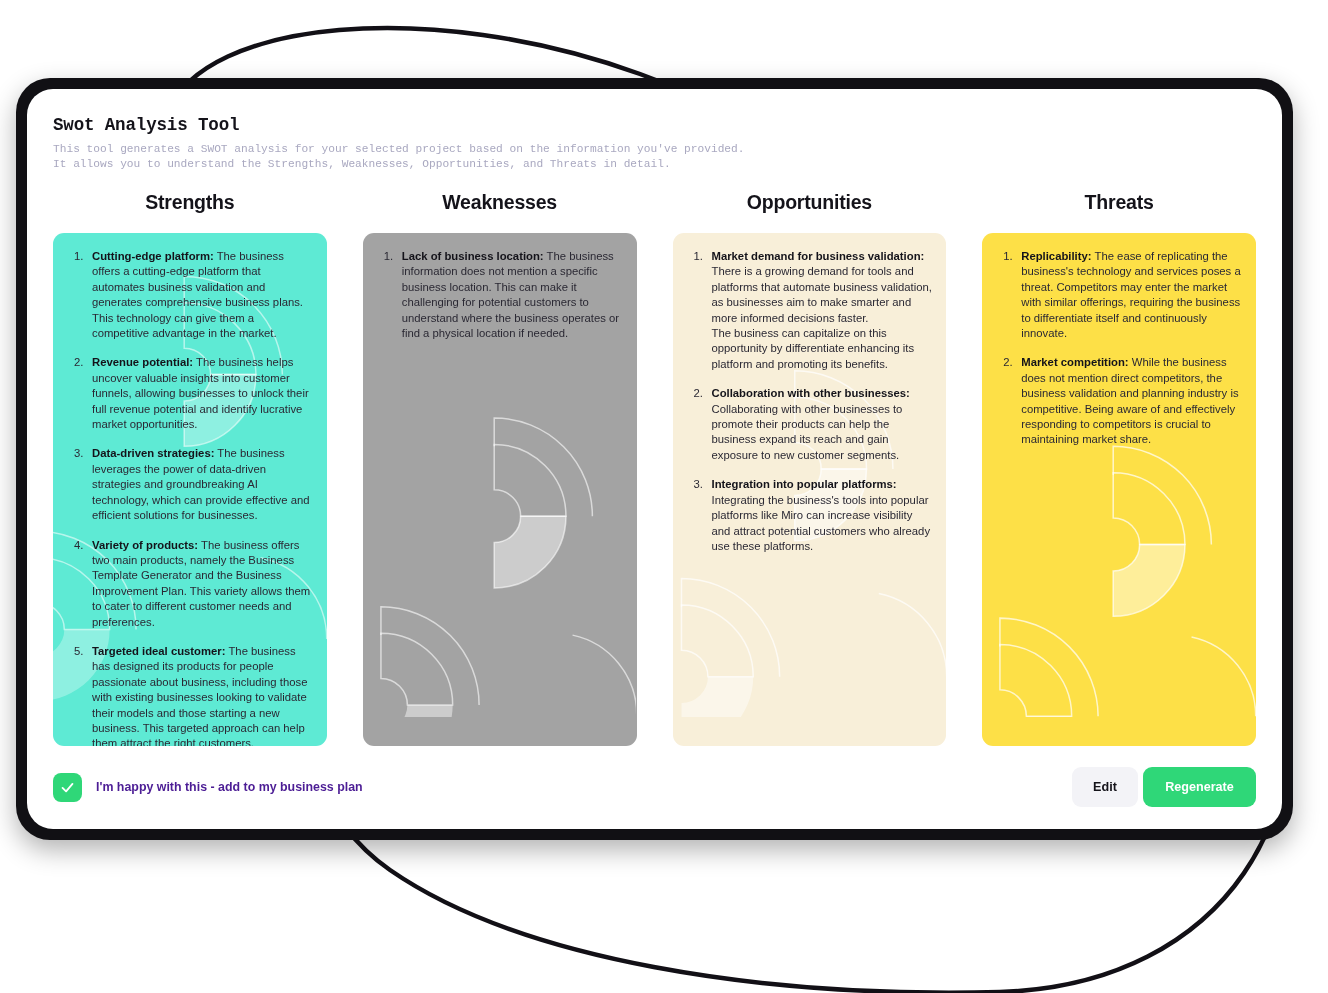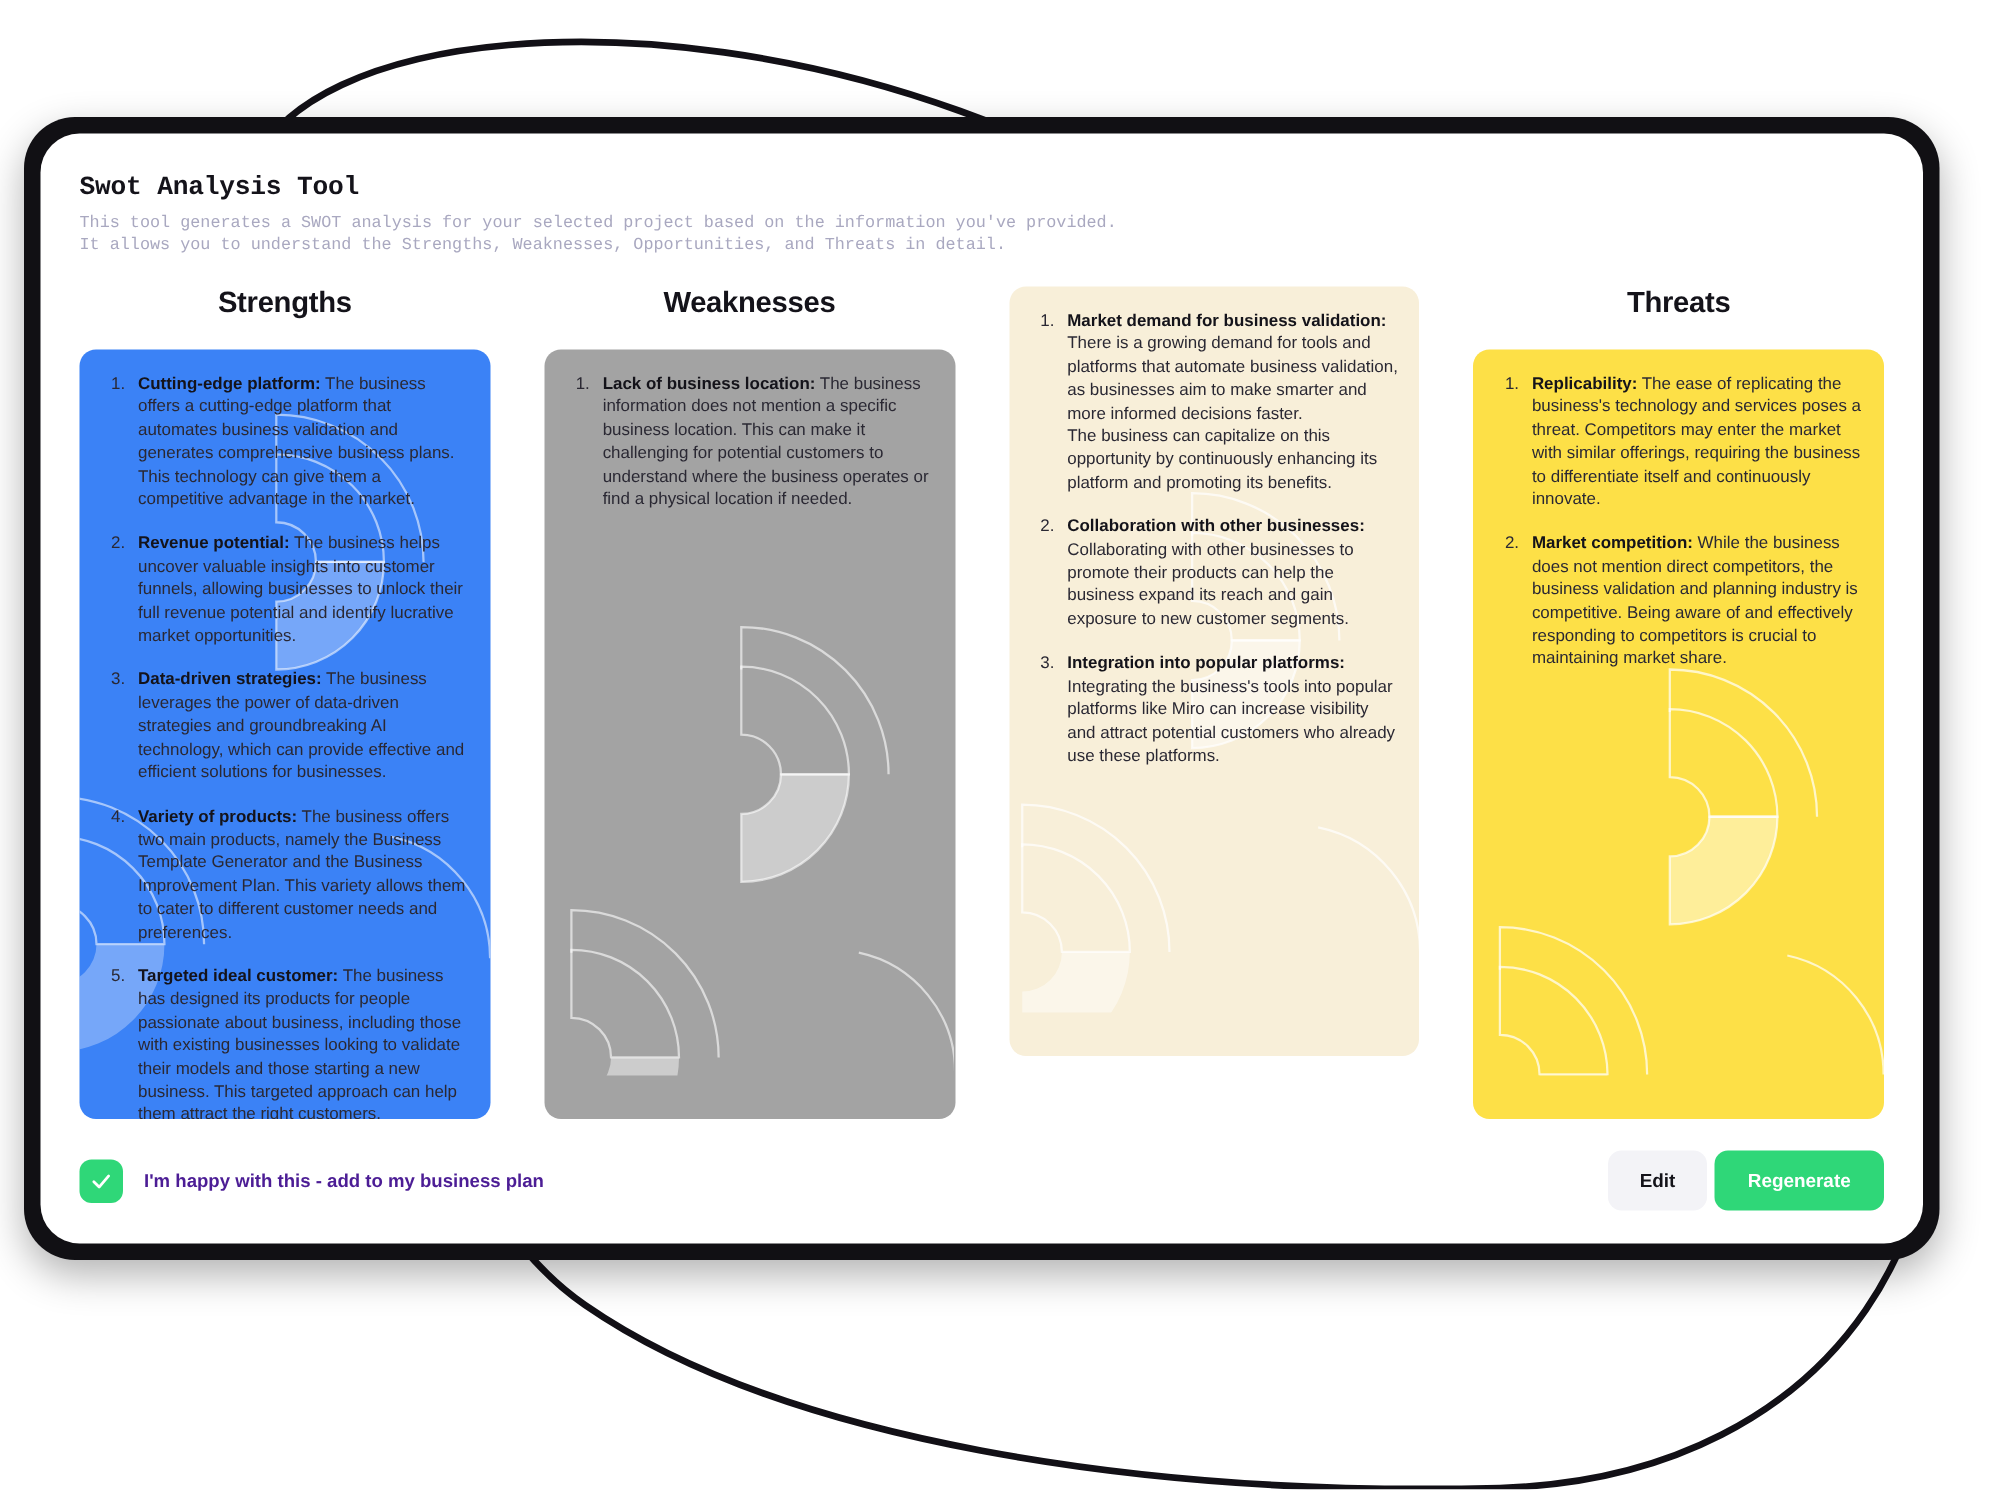--- a/index.html
+++ b/index.html
@@ -85,21 +85,21 @@
     margin-bottom: 19px;
   }
 
   .card {
     position: relative;
     height: 513px;
     border-radius: 11px;
     overflow: hidden;
     padding: 16px 14px 12px 10px;
   }
-  .card-strengths     { background: #3b82f6; margin-top: 12px; }
+  .card-strengths     { background: #5eead4; margin-top: 12px; }
   .card-weaknesses    { background: #a3a3a3; }
   .card-opportunities { background: #f8efd9; }
   .card-threats       { background: #fde047; }
 
   .watermark {
     position: absolute;
     inset: 0;
     z-index: 0;
     pointer-events: none;
   }
@@ -257,40 +257,41 @@
               <path d="M95 500 a76 76 0 0 1 -76 76 l0 -48 a28 28 0 0 0 28 -28 z"></path>
             </g>
           </svg>
           <ol class="card-list">
             <li class="card-item"><span class="item-term">Lack of business location:</span><span> The business information does not mention a specific business location. This can make it challenging for potential customers to understand where the business operates or find a physical location if needed.</span></li>
           </ol>
         </div>
       </div>
 
       <div class="column">
+        <div class="col-heading">Opportunities</div>
         <div class="card card-opportunities">
           <svg class="watermark" viewBox="0 0 290 513" fill="none">
             <g stroke="#ffffff" stroke-opacity="0.7" fill="none" stroke-width="1.6">
               <path d="M205 250 a76 76 0 0 0 -76 -76 l0 48 a28 28 0 0 1 28 28 z"></path>
               <path d="M129 326 a76 76 0 0 0 76 -76 l-48 0 a28 28 0 0 1 -28 28 z"></path>
               <path d="M233 250 a104 104 0 0 0 -104 -104 l0 30"></path>
               <path d="M85 470 a76 76 0 0 0 -76 -76 l0 48 a28 28 0 0 1 28 28 z"></path>
               <path d="M113 470 a104 104 0 0 0 -104 -104 l0 30"></path>
               <path d="M290 470 a90 90 0 0 0 -72 -88"></path>
             </g>
             <g fill="#ffffff" fill-opacity="0.45">
               <path d="M205 250 a76 76 0 0 1 -76 76 l0 -48 a28 28 0 0 0 28 -28 z"></path>
               <path d="M85 470 a76 76 0 0 1 -76 76 l0 -48 a28 28 0 0 0 28 -28 z"></path>
             </g>
           </svg>
           <ol class="card-list">
             <li class="card-item">
               <span class="item-term">Market demand for business validation:</span>
               <span class="item-break">There is a growing demand for tools and platforms that automate business validation, as businesses aim to make smarter and more informed decisions faster.</span>
-              <span class="item-break">The business can capitalize on this opportunity by continuously enhancing its platform and promoting its benefits.</span>
+              <span class="item-break">The business can capitalize on this opportunity by differentiate enhancing its platform and promoting its benefits.</span>
             </li>
             <li class="card-item">
               <span class="item-term">Collaboration with other businesses:</span>
               <span class="item-break">Collaborating with other businesses to promote their products can help the business expand its reach and gain exposure to new customer segments.</span>
             </li>
             <li class="card-item">
               <span class="item-term">Integration into popular platforms:</span>
               <span class="item-break">Integrating the business's tools into popular platforms like Miro can increase visibility and attract potential customers who already use these platforms.</span>
             </li>
           </ol>

